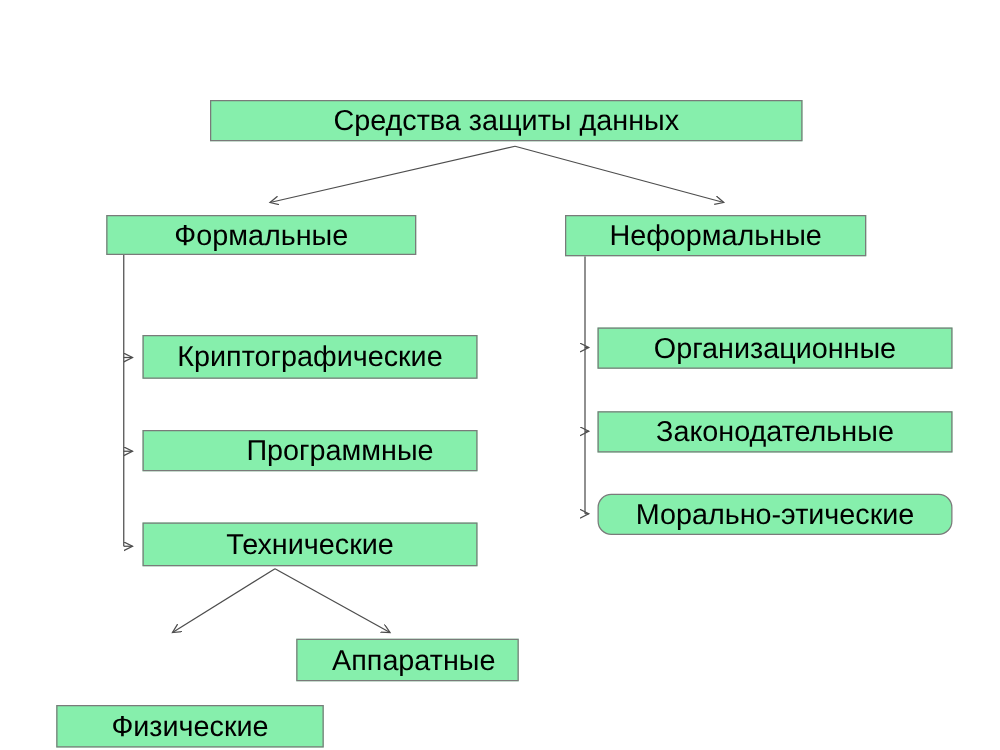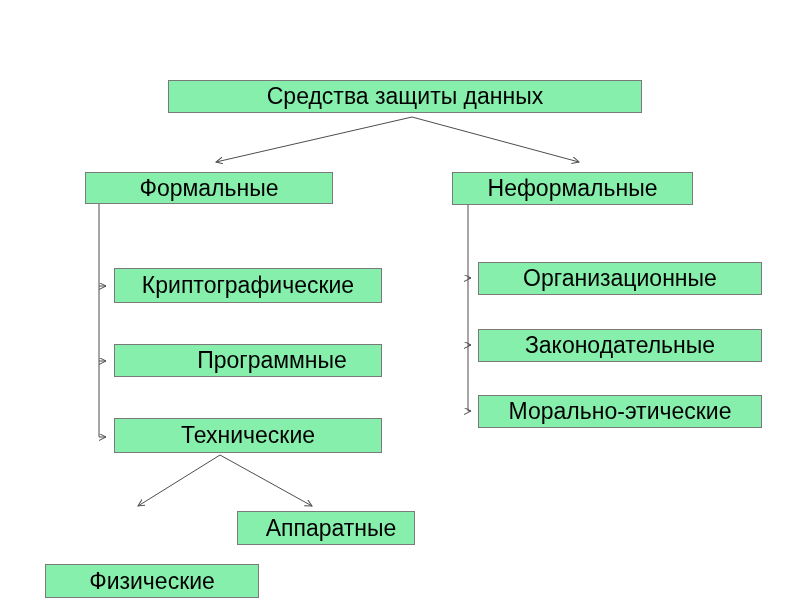--- a/index.html
+++ b/index.html
@@ -92,15 +92,15 @@
   <div class="node" style="left:114px;top:418px;width:268px;height:35px;">Технические</div>
 
   <div class="node" style="left:45px;top:524px;width:214px;height:34px;margin-top:40px;">Физические</div>
 
   <div class="node" style="left:237px;top:511px;width:178px;height:34px;padding-left:10px;">Аппаратные</div>
 
   <div class="node" style="left:478px;top:262px;width:284px;height:33px;">Организационные</div>
 
   <div class="node" style="left:478px;top:329px;width:284px;height:33px;">Законодательные</div>
 
-  <div class="node" style="left:478px;top:395px;width:284px;height:33px;">Морально-этические</div>
+  <div class="node" style="left:478px;top:395px;width:284px;height:33px;border-radius:11px;">Морально-этические</div>
 
 </div>
 
 </body></html>

